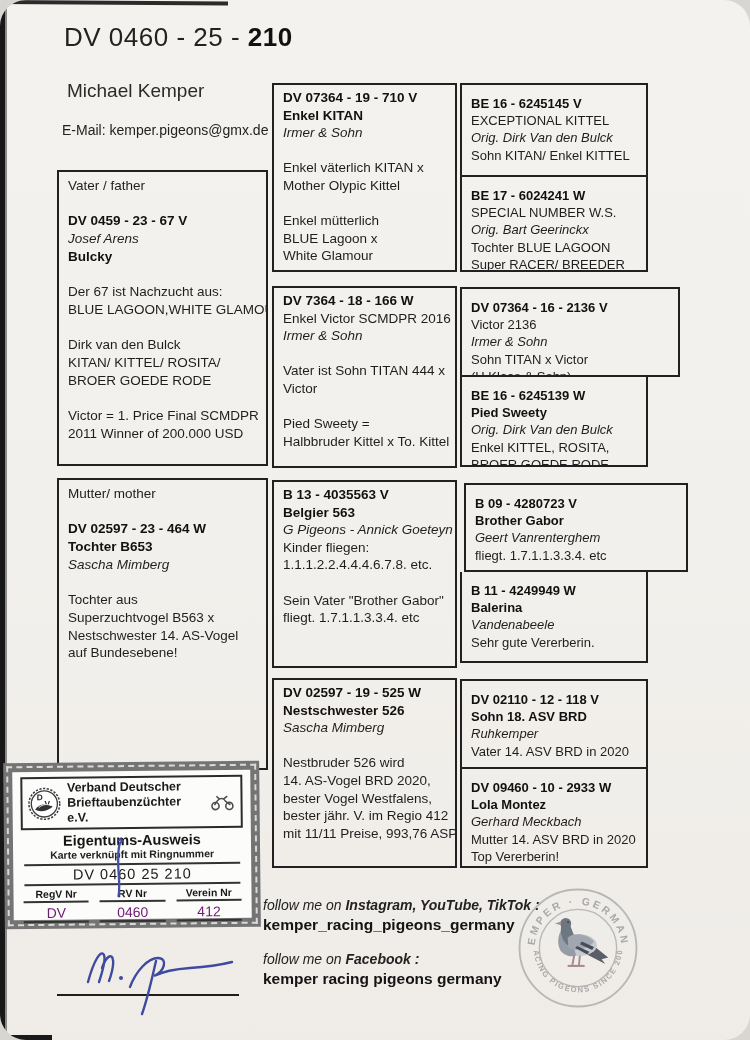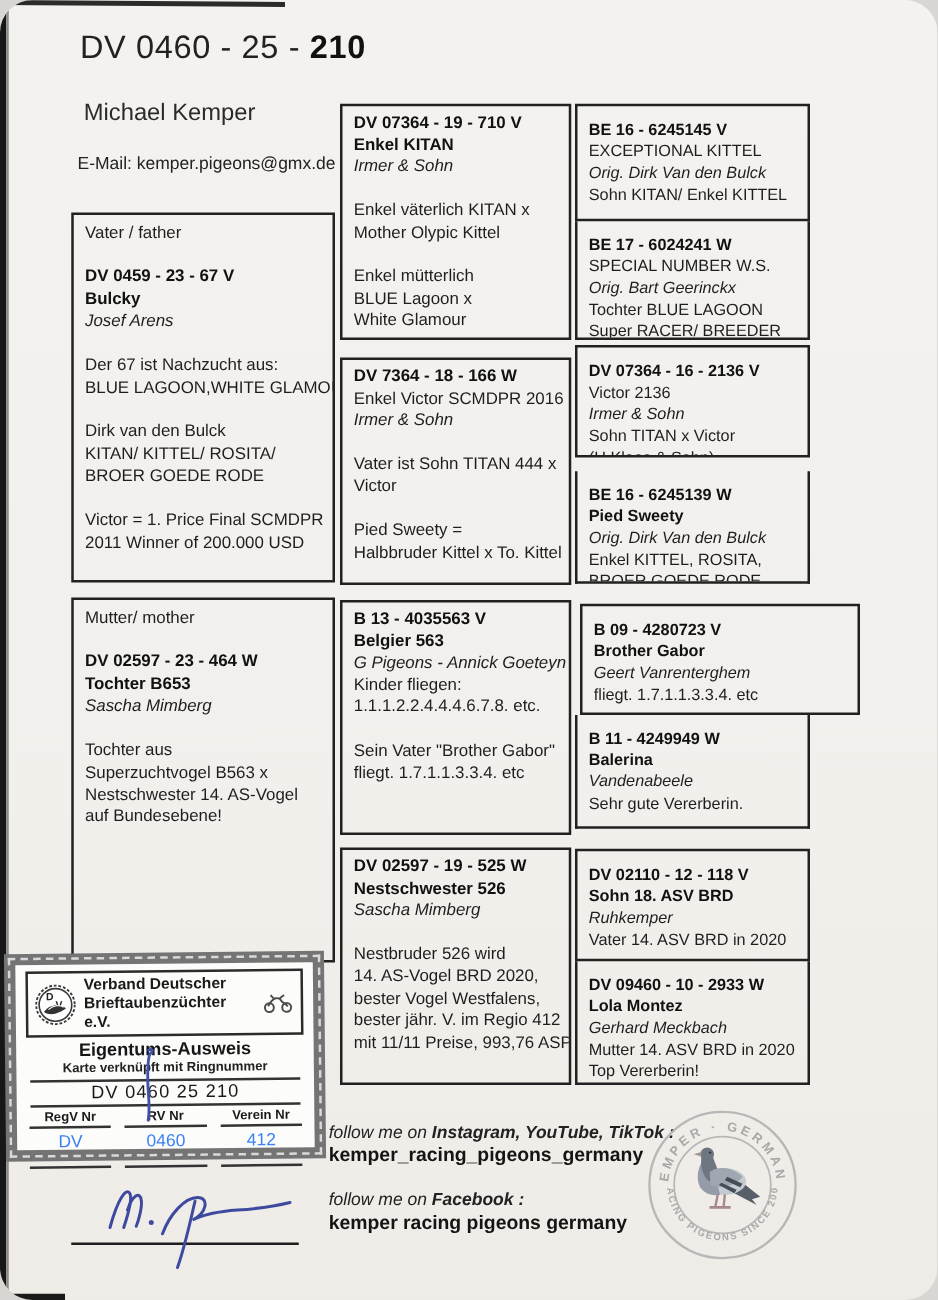--- a/index.html
+++ b/index.html
@@ -39,21 +39,21 @@
         padding:2px 5px; margin:1px 2px 3px;}
   .org{font-weight:bold; font-size:12.5px; line-height:15px; color:#1a1a1a;}
   .emblem{margin-left:auto;}
   .card-title{text-align:center; font-weight:bold; font-size:14.5px; margin-top:2px; color:#161616;}
   .card-sub{text-align:center; font-weight:bold; font-size:10.5px; color:#222;}
   .cline{border-top:2px solid #333; margin:3px 5px 0;}
   .cring{text-align:center; font-size:14.5px; letter-spacing:1px; padding:1px 0; color:#1a1a1a;}
   .cfields{display:flex; justify-content:space-between; margin-top:2px; padding:0 4px;}
   .field{width:30%; text-align:center;}
   .flabel{font-weight:bold; font-size:10.5px; border-bottom:2px solid #333; padding-bottom:1px; color:#1a1a1a;}
-  .fvalue{font-size:14px; border-bottom:2px solid #333; padding:2px 0 12px; color:#3b82f6;}
+  .fvalue{font-size:14px; border-bottom:2px solid #333; padding:2px 0 0; color:#701a75;}
   .pen-mark{position:absolute; left:100px; top:66px;}
 
   
   .sig-svg{position:absolute; left:68px; top:924px; z-index:6;}
   .sig-line{position:absolute; left:57px; top:994px; width:182px; border-top:2px solid #1d1d1d;}
   .sig-caption{position:absolute; left:60px; top:998px; font-size:14px; color:#1c1c1c;}
 
   
   .social{position:absolute; left:263px; top:897px; width:300px;}
   .follow{font-style:italic; font-size:14px; color:#222;}
@@ -77,22 +77,22 @@
     <span>DV 0460 - 25 -</span>
     <span class="suffix">210</span>
   </div>
   <div class="owner">Michael Kemper</div>
   <div class="email">E-Mail: kemper.pigeons@gmx.de</div>
 
   <div class="pbox c1" style="left:57px;top:170px;width:211px;height:296px">
       <div class="ln n">Vater / father</div>
       <div class="ln g">&nbsp;</div>
       <div class="ln b">DV 0459 - 23 - 67 V</div>
+      <div class="ln i">Josef Arens</div>
       <div class="ln b">Bulcky</div>
-      <div class="ln i">Josef Arens</div>
       <div class="ln g">&nbsp;</div>
       <div class="ln n">Der 67 ist Nachzucht aus:</div>
       <div class="ln n">BLUE LAGOON,WHITE GLAMOUR</div>
       <div class="ln g">&nbsp;</div>
       <div class="ln n">Dirk van den Bulck</div>
       <div class="ln n">KITAN/ KITTEL/ ROSITA/</div>
       <div class="ln n">BROER GOEDE RODE</div>
       <div class="ln g">&nbsp;</div>
       <div class="ln n">Victor = 1. Price Final SCMDPR</div>
       <div class="ln n">2011 Winner of 200.000 USD</div>
@@ -161,21 +161,21 @@
       <div class="ln i">Orig. Dirk Van den Bulck</div>
       <div class="ln n">Sohn KITAN/ Enkel KITTEL</div>
     </div>
   <div class="pbox c3 no-top" style="left:460px;top:177px;width:188px;height:95px">
       <div class="ln b">BE 17 - 6024241 W</div>
       <div class="ln n">SPECIAL NUMBER W.S.</div>
       <div class="ln i">Orig. Bart Geerinckx</div>
       <div class="ln n">Tochter BLUE LAGOON</div>
       <div class="ln n">Super RACER/ BREEDER</div>
     </div>
-  <div class="pbox c3" style="left:460px;top:276px;width:188px;height:90px">
+  <div class="pbox c3" style="left:460px;top:287px;width:220px;height:90px">
       <div class="ln b">DV 07364 - 16 - 2136 V</div>
       <div class="ln n">Victor 2136</div>
       <div class="ln i">Irmer &amp; Sohn</div>
       <div class="ln n">Sohn TITAN x Victor</div>
       <div class="ln n">(H.Klaas &amp; Sohn)</div>
     </div>
   <div class="pbox c3 no-top" style="left:460px;top:377px;width:188px;height:90px">
       <div class="ln b">BE 16 - 6245139 W</div>
       <div class="ln b">Pied Sweety</div>
       <div class="ln i">Orig. Dirk Van den Bulck</div>

